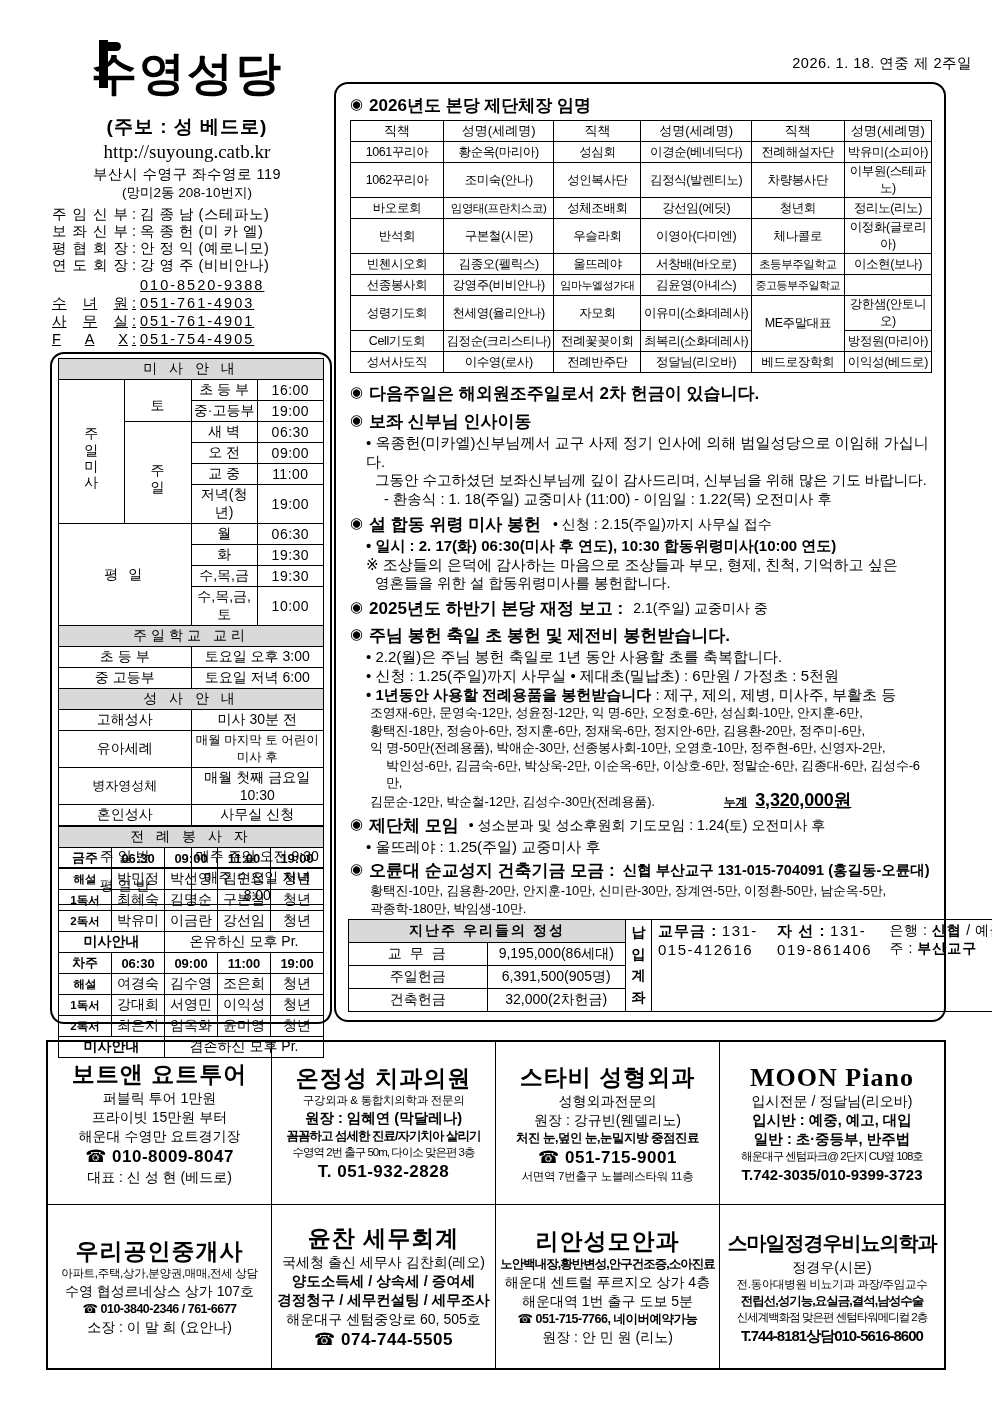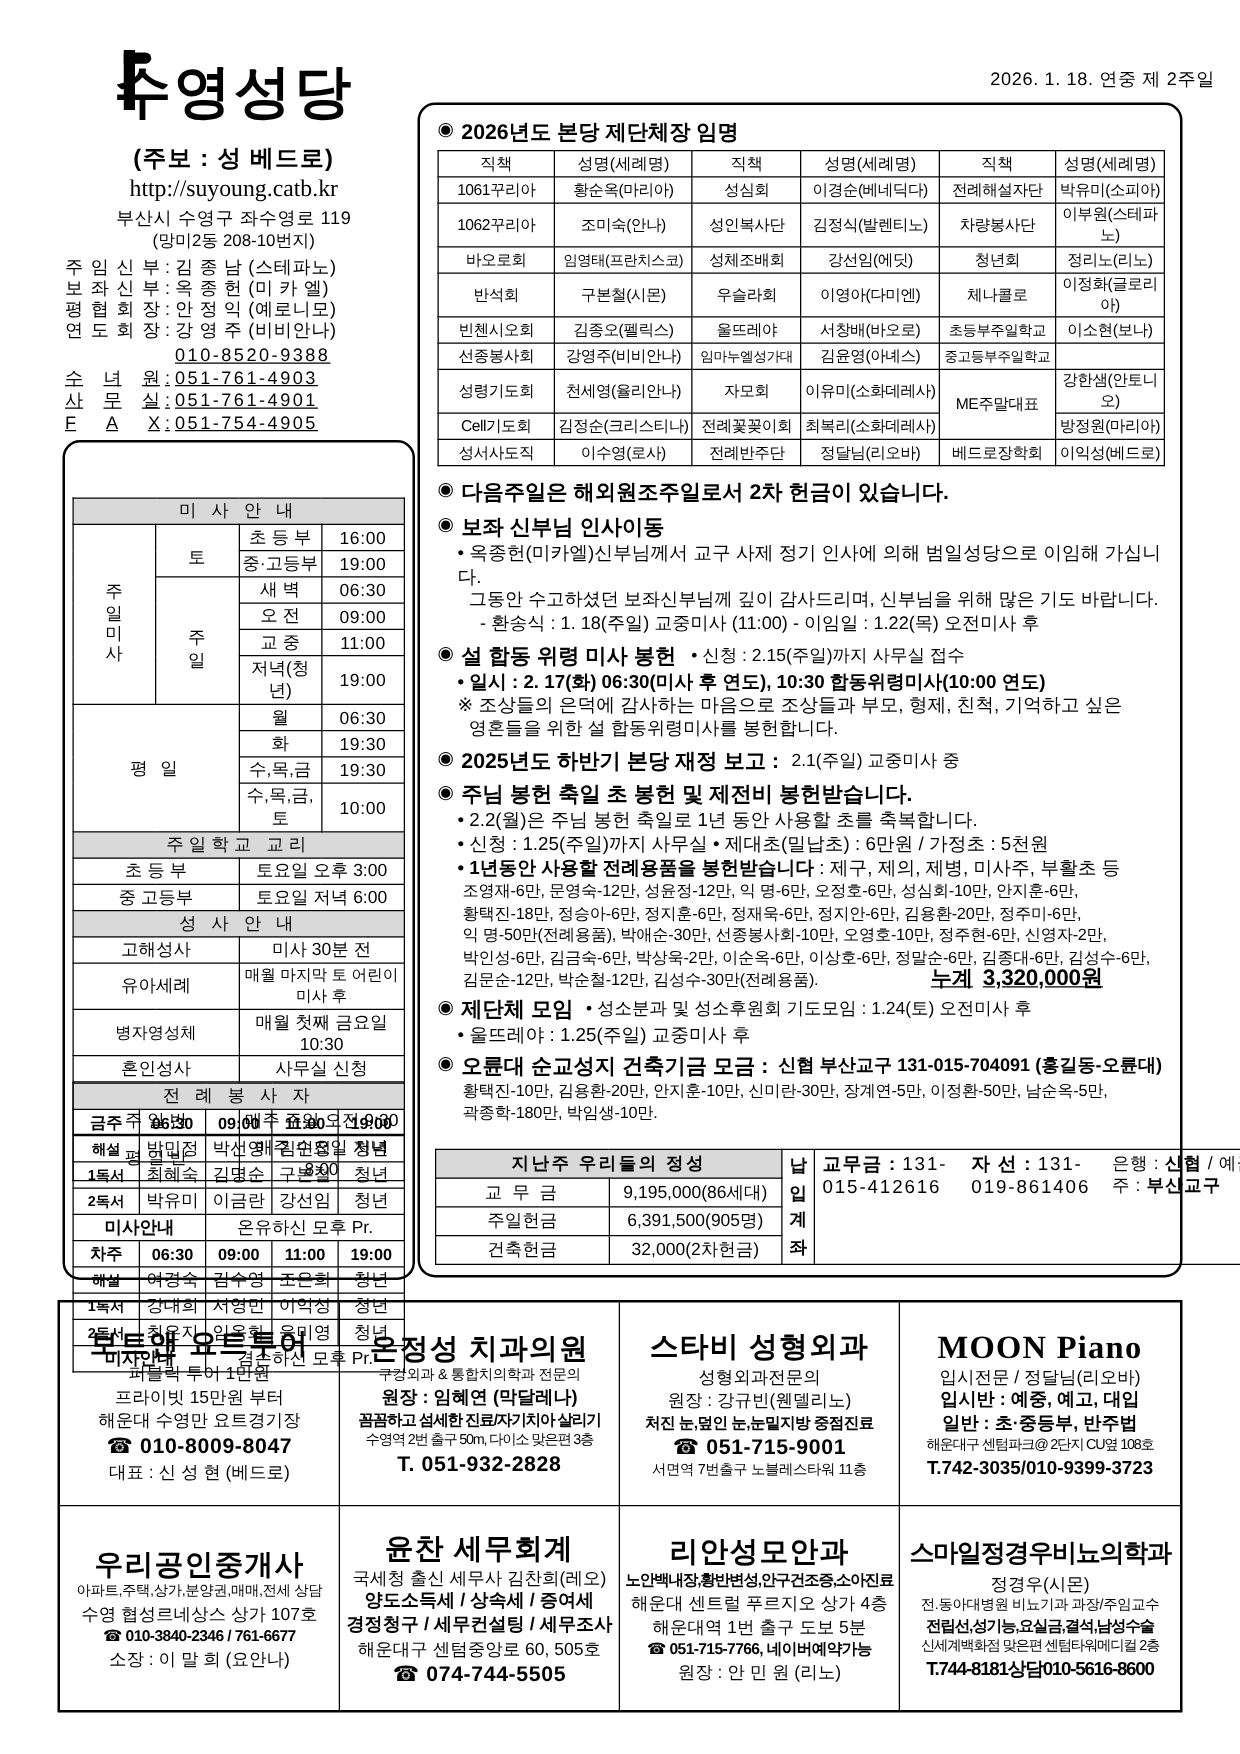--- a/index.html
+++ b/index.html
@@ -37,21 +37,21 @@
   .phones { margin-top:2px; font-size:14.5px; text-align:left; padding-left:6px; line-height:18px; font-family:"Liberation Sans",sans-serif; letter-spacing:2px;}
   .phones .row{ display:flex;text-decoration:underline; }
   .phones .lbl{ width:76px; display:flex; justify-content:space-between; letter-spacing:0;}
   .phones .colon{ width:12px; text-align:center; letter-spacing:0;}
 
   
   .rbox { position:absolute; border:2px solid #000; border-radius:14px; background:#fff; }
 
   
   .ltbl { position:absolute; left:58px; width:266px; }
-  table.grid { border-collapse:collapse; width:100%; table-layout:fixed;margin-top:40px; }
+  table.grid { border-collapse:collapse; width:100%; table-layout:fixed; }
   table.grid td, table.grid th {
     border:1px solid #000; text-align:center; vertical-align:middle;
     font-size:14px; padding:1px 2px; height:21px; font-weight:normal;
   }
   .sechead {
     background:#d9d9d9; font-weight:bold; font-size:16px; letter-spacing:4px;
     height:23px; border:1.6px solid #000;
   }
   .vtext { writing-mode:vertical-rl; text-orientation:upright; letter-spacing:2px; font-size:14px;}
   .timecell { font-family:"Liberation Sans",sans-serif; letter-spacing:0.5px;}
@@ -502,24 +502,24 @@
         <span>주님 봉헌 축일 초 봉헌 및 제전비 봉헌받습니다.</span>
       </div>
       <div class="sub-line">• 2.2(월)은 주님 봉헌 축일로 1년 동안 사용할 초를 축복합니다.</div>
       <div class="sub-line">• 신청 : 1.25(주일)까지 사무실    • 제대초(밀납초) : 6만원 / 가정초 : 5천원</div>
       <div class="sub-line">
         <b>• 1년동안 사용할 전례용품을 봉헌받습니다</b><span> : 제구, 제의, 제병, 미사주, 부활초 등</span>
       </div>
       <div class="tiny2" style="margin-left:20px;">조영재-6만, 문영숙-12만, 성윤정-12만, 익  명-6만, 오정호-6만, 성심회-10만, 안지훈-6만,</div>
       <div class="tiny2" style="margin-left:20px;">황택진-18만, 정승아-6만, 정지훈-6만, 정재욱-6만, 정지안-6만, 김용환-20만, 정주미-6만,</div>
       <div class="tiny2" style="margin-left:20px;">익  명-50만(전례용품), 박애순-30만, 선종봉사회-10만, 오영호-10만, 정주현-6만, 신영자-2만,</div>
-      <div class="tiny2" style="margin-left:20px;">박인성-6만, 김금숙-6만, 박상욱-2만, 이순옥-6만, 이상호-6만, 정말순-6만, 김종대-6만, 김성수-6만,</div>
+      <div class="tiny2" style="margin-left:36px;">박인성-6만, 김금숙-6만, 박상욱-2만, 이순옥-6만, 이상호-6만, 정말순-6만, 김종대-6만, 김성수-6만,</div>
       <div class="tiny2" style="margin-left:20px; display:flex; align-items:baseline;">
         <span>김문순-12만, 박순철-12만, 김성수-30만(전례용품).</span>
-        <span class="ul-b" style="margin-left:90px; font-size:17px;">누계</span>
+        <span class="ul-b" style="margin-left:69px; font-size:12px;">누계</span>
         <span class="ul-b" style="margin-left:8px; font-size:18px;">3,320,000원</span>
       </div>
 
       <div class="bullet-h" style="margin-top:3px;">
         <span class="dot">◉</span>
         <span>제단체 모임</span>
         <span class="sm" style="margin-left:4px; align-self:center;">• 성소분과 및 성소후원회 기도모임 : 1.24(토) 오전미사 후</span>
       </div>
       <div class="sub-line">• 울뜨레야 : 1.25(주일) 교중미사 후</div>
 

